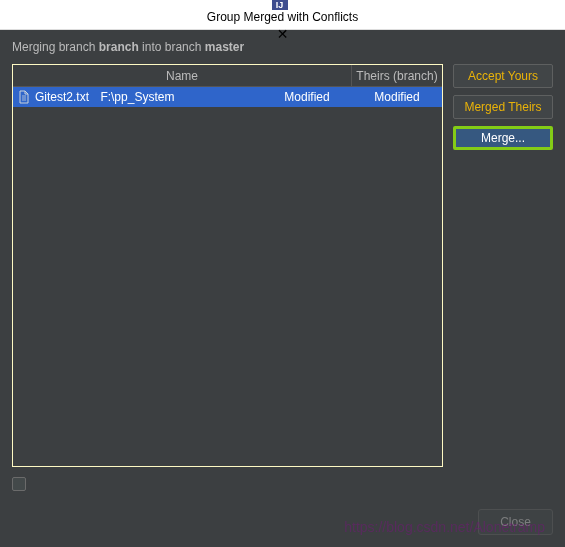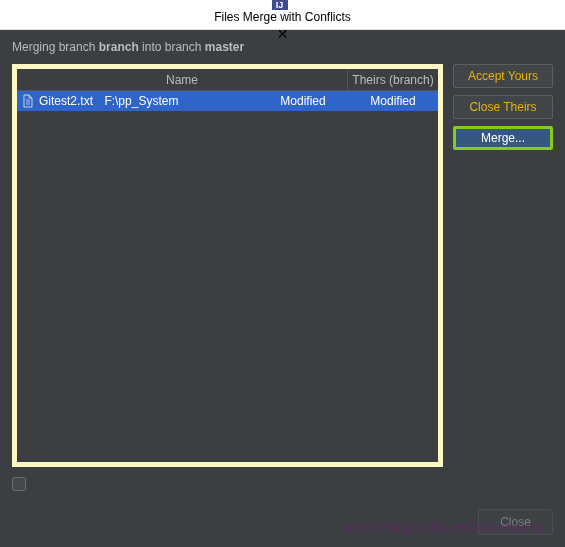--- a/index.html
+++ b/index.html
@@ -11,21 +11,21 @@
     .titlebar .title { font-size: 12px; color: #000; flex: 1; }
     .titlebar .close { font-size: 14px; color: #000; padding: 2px 10px; cursor: pointer; }
     
     .content { background: #3c3f41; height: 517px; padding: 10px 12px 12px 12px; display: flex; flex-direction: column; color: #bbbbbb; font-size: 12px; }
     
     .merge-desc { margin-bottom: 10px; font-size: 12px; color: #bbbbbb; }
     .merge-desc b { font-weight: bold; }
     
     .main-area { display: flex; flex: 1; gap: 10px; min-height: 0; }
     
-    .table-panel { flex: 1; border: 5px solid #fef9c3; background: #3c3f41; display: flex; flex-direction: column; overflow: hidden; }
+    .table-panel { flex: 1; border: 1px solid #fef9c3; background: #3c3f41; display: flex; flex-direction: column; overflow: hidden; }
     
     .table-header { display: flex; background: #3c3f41; height: 22px; }
     .table-header .col { border-right: 1px solid #555; border-bottom: 1px solid #555; display: flex; align-items: center; justify-content: center; font-size: 12px; color: #bbbbbb; }
     .col-name { flex: 1; }
     .col-yours { width: 90px; }
     .col-theirs { width: 90px; border-right: none !important; }
     
     .table-body { flex: 1; overflow: auto; }
     .table-row { display: flex; height: 20px; align-items: center; }
     .table-row.selected { background: #2f65ca; color: #fff; }
@@ -49,21 +49,21 @@
     
     .watermark { position: absolute; bottom: 12px; right: 20px; color: #701a75; font-size: 14px; opacity: 0.55; pointer-events: none; }
   </style>
 </head>
 <body>
 
 <div class="titlebar">
   <div class="app-icon">
       <span>IJ</span>
     </div>
-  <span class="title">Files Merge with Conflicts</span>
+  <span class="title">Group Merged with Conflicts</span>
   <span class="close">✕</span>
 </div>
 
 <div class="content">
 
   <div class="merge-desc">
     <span>Merging branch </span><b>branch</b><span> into branch </span><b>master</b>
   </div>
 
   <div class="main-area">
@@ -90,21 +90,21 @@
             <span>F:\pp_System</span>
           </div>
           <div class="cell cell-yours">Modified</div>
           <div class="cell cell-theirs">Modified</div>
         </div>
       </div>
     </div>
 
     <div class="button-panel">
       <div class="btn">Accept Yours</div>
-      <div class="btn">Close Theirs</div>
+      <div class="btn">Merged Theirs</div>
       <div class="btn primary">Merge...</div>
     </div>
 
   </div>
 
   <div class="footer">
     <label class="checkbox-wrap">
       <span class="checkbox"></span>
     </label>
   </div>

